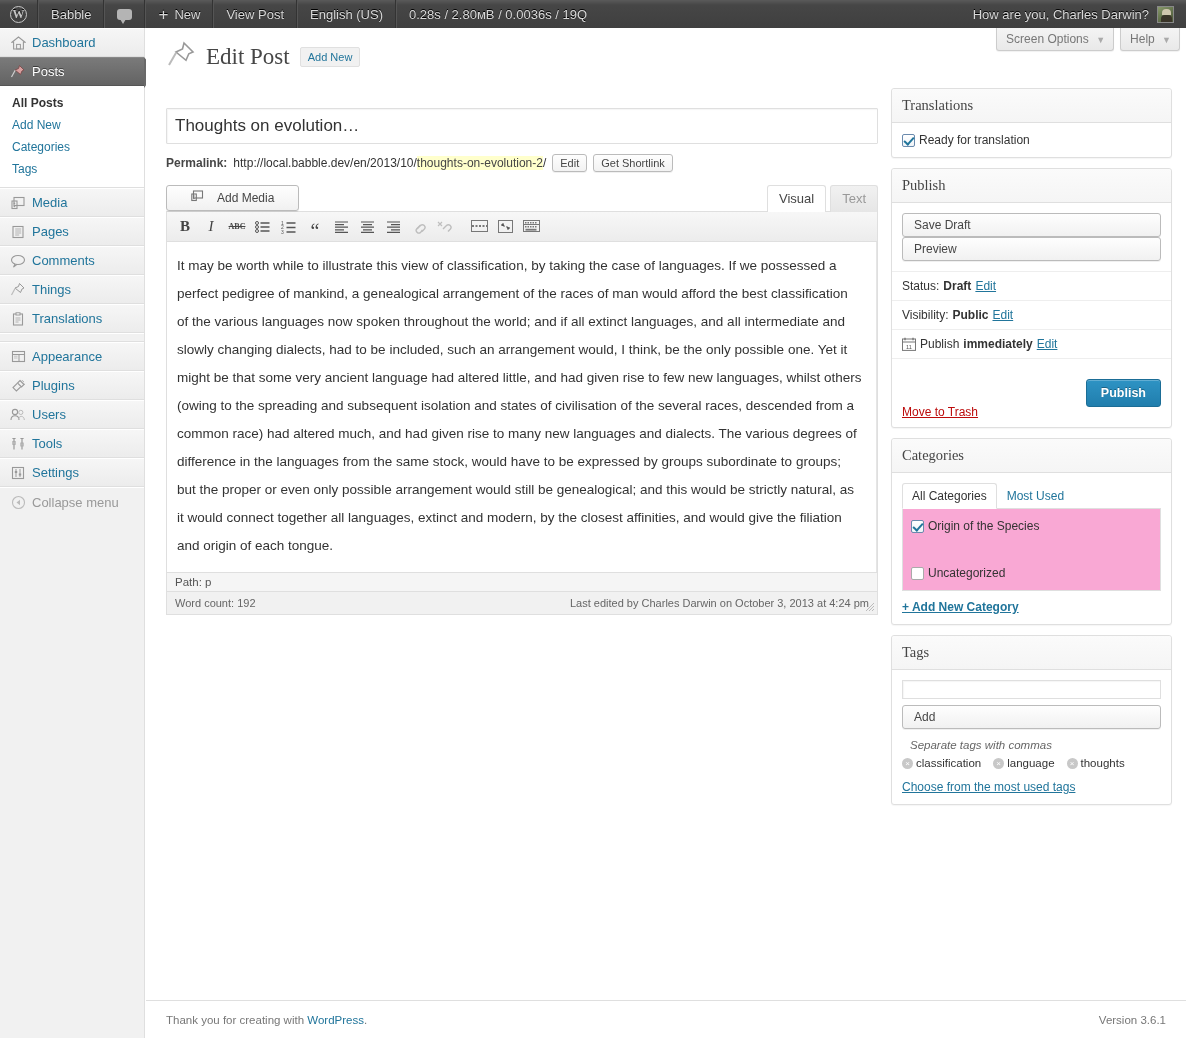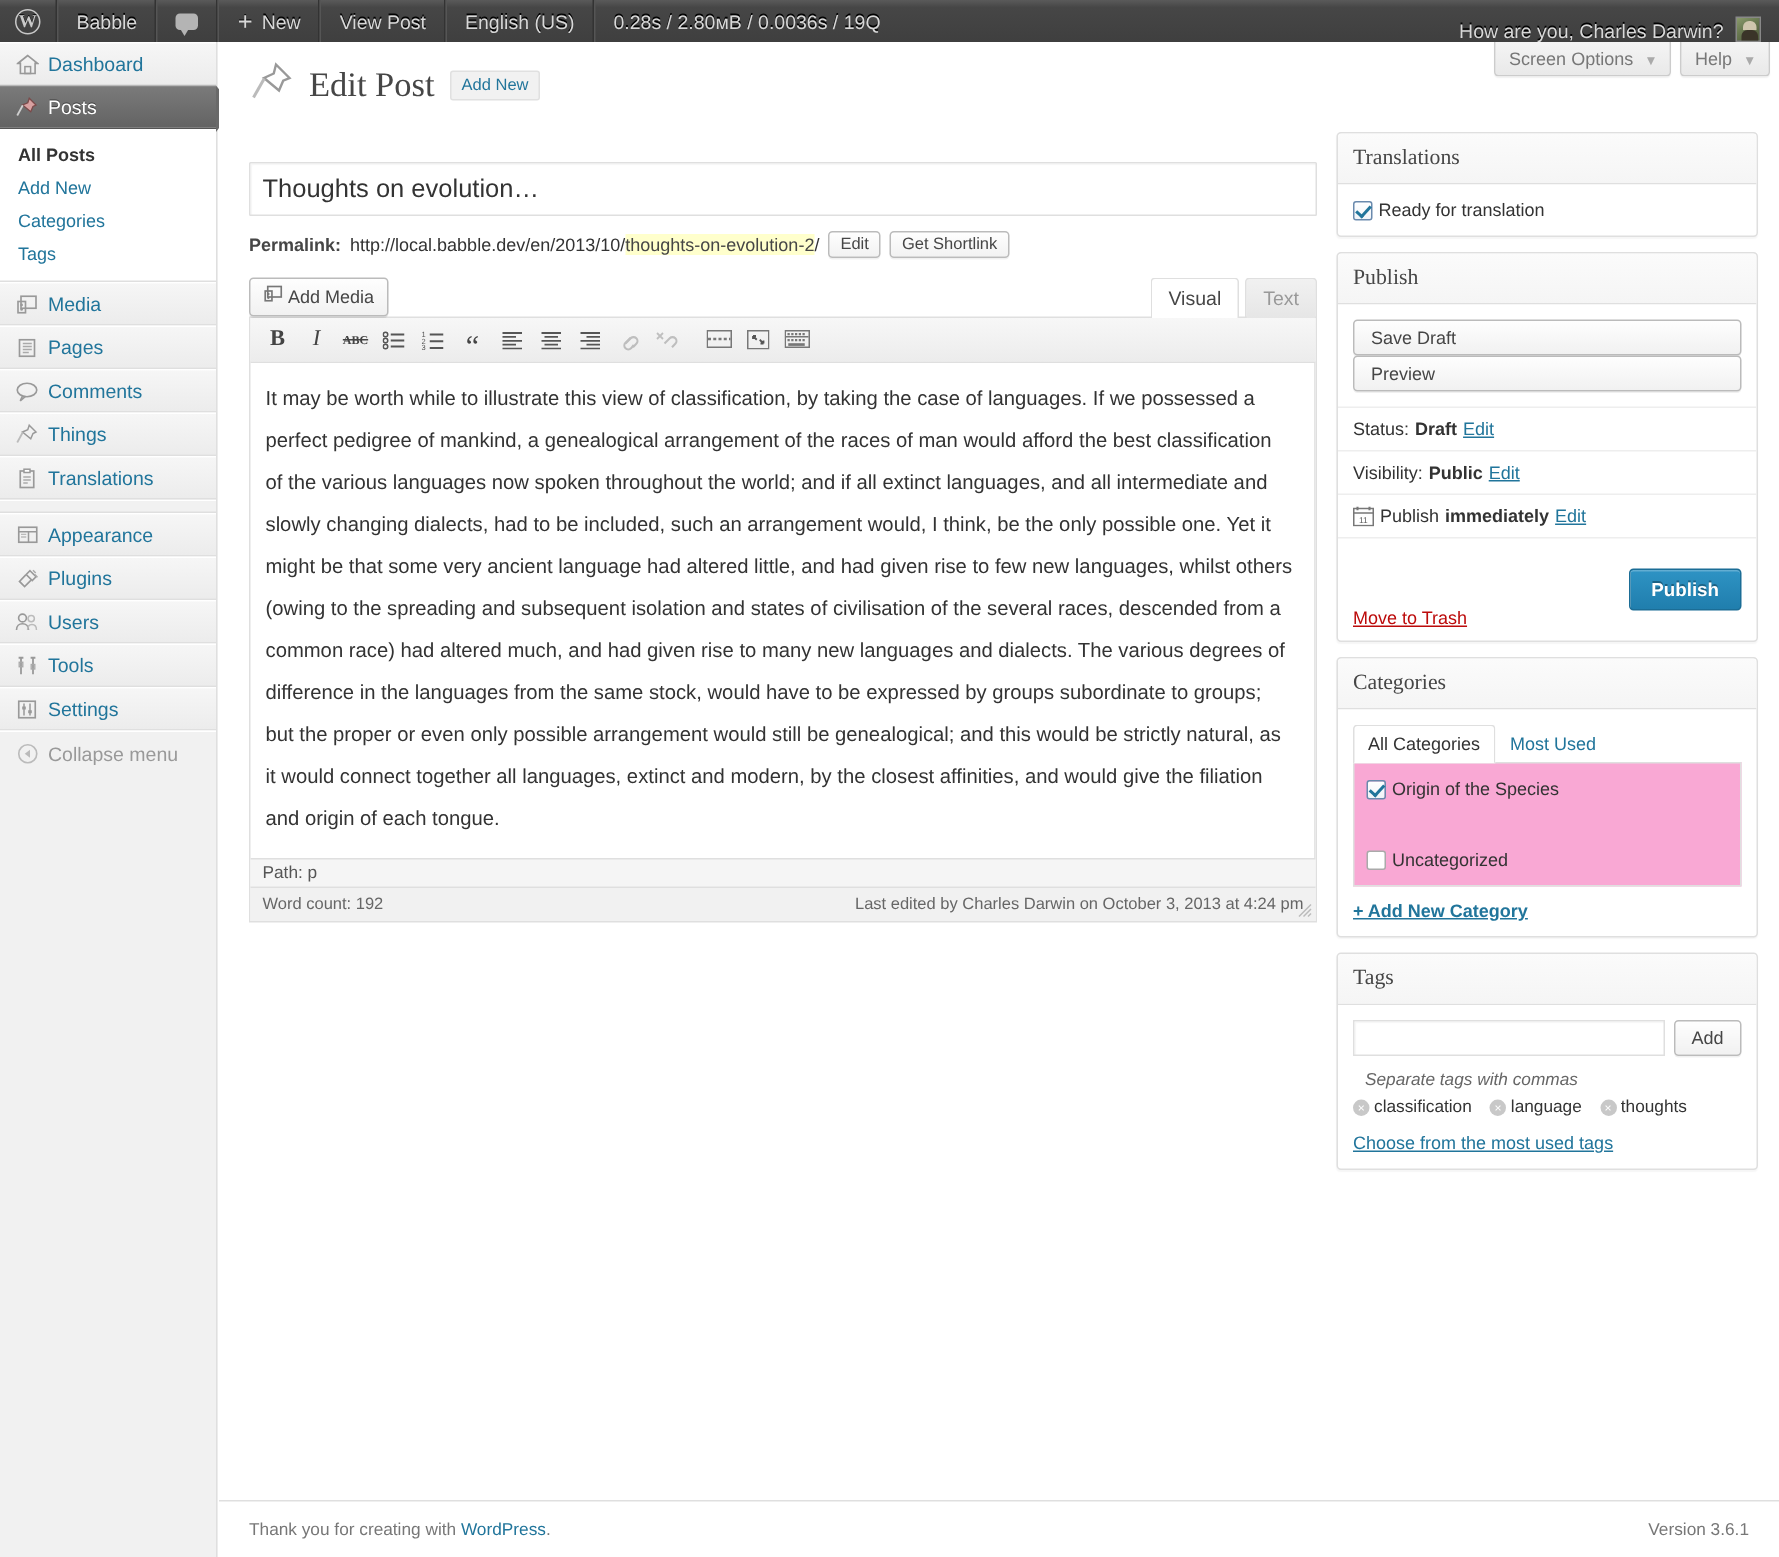--- a/index.html
+++ b/index.html
@@ -145,24 +145,24 @@
   .plink-slug { background: #ffffcc; }
   .btn-sm {
     background: linear-gradient(#fefefe,#f2f2f2);
     border: 1px solid #bbb; border-radius: 3px;
     padding: 2px 7px; font-size: 11px; color: #464646;
     box-shadow: 0 1px 0 rgba(0,0,0,.06);
   }
 
   #media-row { margin-top: 12px; display: flex; align-items: flex-end; position: relative; height: 27px; }
   #add-media {
-    display: flex; align-items: center; gap: 2px;
+    display: flex; align-items: center; gap: 12px;
     background: linear-gradient(#fefefe,#f1f1f1);
     border: 1px solid #bbb; border-radius: 3px;
-    padding: 4px 9px; font-size: 12px; color: #464646;
+    padding: 4px 24px; font-size: 12px; color: #464646;
     box-shadow: 0 1px 0 rgba(0,0,0,.08);
   }
   #editor-tabs { position: absolute; right: 0; bottom: -1px; display: flex; }
   .ed-tab {
     border: 1px solid #dfdfdf; border-bottom: none;
     padding: 5px 11px 6px; font-size: 13px; color: #999;
     background: linear-gradient(#f1f1f1,#e6e6e6);
     border-radius: 3px 3px 0 0; margin-left: 4px;
   }
   .ed-tab.active { background: #fff; color: #464646; border-color: #dfdfdf; height: 27px; }
@@ -248,21 +248,21 @@
     padding: 6px 14px; text-shadow: 0 -1px 0 rgba(0,0,0,.3);
     box-shadow: inset 0 1px 0 rgba(255,255,255,.25);
   }
 
   .cat-tabs { display: flex; margin: 0 0 -1px 0; position: relative; z-index: 2; }
   .cat-tab { font-size: 12px; color: #21759b; padding: 5px 9px; border: 1px solid transparent; border-radius: 3px 3px 0 0;}
   .cat-tab.active { background: #fff; border-color: #dfdfdf; border-bottom-color: #fff; color: #333; }
   .cat-list { border: 1px solid #dfdfdf; background: #f9a8d4; padding: 7px 8px; font-size: 12px; line-height: 20px; }
   .add-cat { display: block; margin-top: 9px; color: #21759b; font-weight: bold; font-size: 12px; text-decoration: underline; }
 
-  #tag-input-row { display: flex; gap: 6px; }
+  #tag-input-row { display: flex; gap: 6px; flex-direction: column; }
   #tag-input {
     flex: 1; height: 24px; border: 1px solid #dfdfdf; background: #fff;
     box-shadow: inset 1px 1px 1px rgba(0,0,0,.04);
   }
   #tag-hint { font-style: italic; color: #666; font-size: 11.5px; margin: 10px 0 0 8px; }
   #tag-list { display: flex; gap: 12px; margin-top: 6px; font-size: 11.5px; color: #333; }
   .tag-chip { display: flex; align-items: center; gap: 3px; }
   .tag-x {
     width: 11px; height: 11px; border-radius: 50%; background: #c8c8c8;
     color: #fff; font-size: 8px; line-height: 11px; text-align: center;
@@ -298,21 +298,21 @@
   <div class="ab-item">
     <span>View Post</span>
   </div>
   <div class="ab-item">
     <span>English (US)</span>
   </div>
   <div class="ab-item" style="border-right:none;">
     <span>0.28s / 2.80мB / 0.0036s / 19Q</span>
   </div>
   <div id="ab-right">
-    <div class="ab-item" style="border-right:none;align-items:flex-end;">
+    <div class="ab-item" style="border-right:none;">
       <span>How are you, Charles Darwin?</span>
       <span class="ab-avatar"></span>
     </div>
   </div>
 </div>
 
 <div id="sidebar">
 
   <div class="menu-top">
     <span class="mi">

